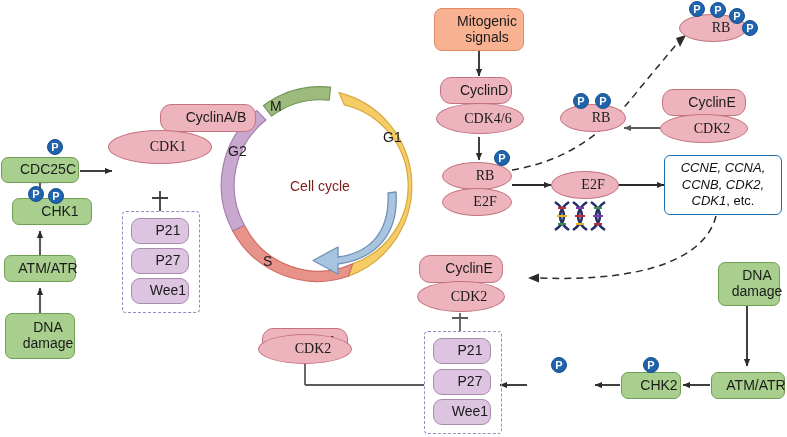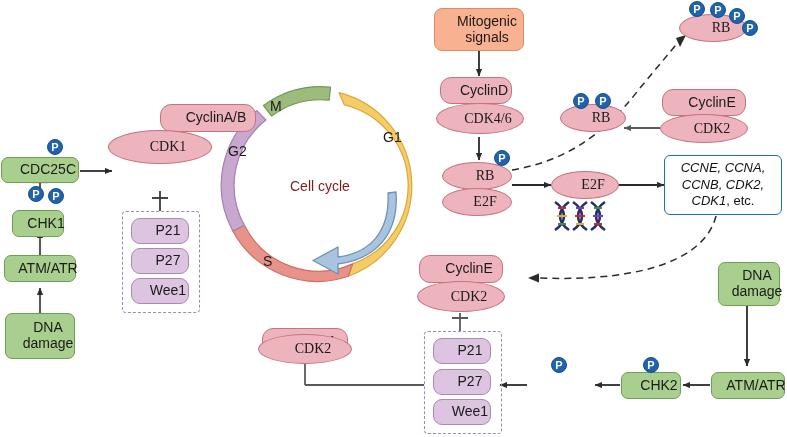--- a/index.html
+++ b/index.html
@@ -142,21 +142,21 @@
   <div class="arclabel" style="left:383px;top:129px;">G1</div>
   <div class="cclabel" style="left:290px;top:178px;">Cell cycle</div>
 
   <div class="node green" style="left:5px;top:313px;width:70px;height:46px;flex-direction:column;">
     <span>DNA</span>
     <span>damage</span>
   </div>
 
   <div class="node green" style="left:4px;top:255px;width:72px;height:27px;">ATM/ATR</div>
 
-  <div class="node green" style="left:12px;top:198px;width:52px;height:27px;margin-top:12px;">CHK1</div>
+  <div class="node green" style="left:12px;top:198px;width:80px;height:27px;">CHK1</div>
   <div class="pbadge" style="left:28px;top:186px;">P</div>
   <div class="pbadge" style="left:48px;top:188px;">P</div>
 
   <div class="node green" style="left:1px;top:157px;width:78px;height:26px;">CDC25C</div>
   <div class="pbadge" style="left:47px;top:139px;">P</div>
 
   <div class="node cyc" style="left:112px;top:104px;width:96px;height:28px;margin-left:48px;">CyclinA/B</div>
   <div class="node ell" style="left:108px;top:130px;width:104px;height:34px;">CDK1</div>
 
   <div class="group" style="left:122px;top:211px;width:76px;height:100px;"></div>

